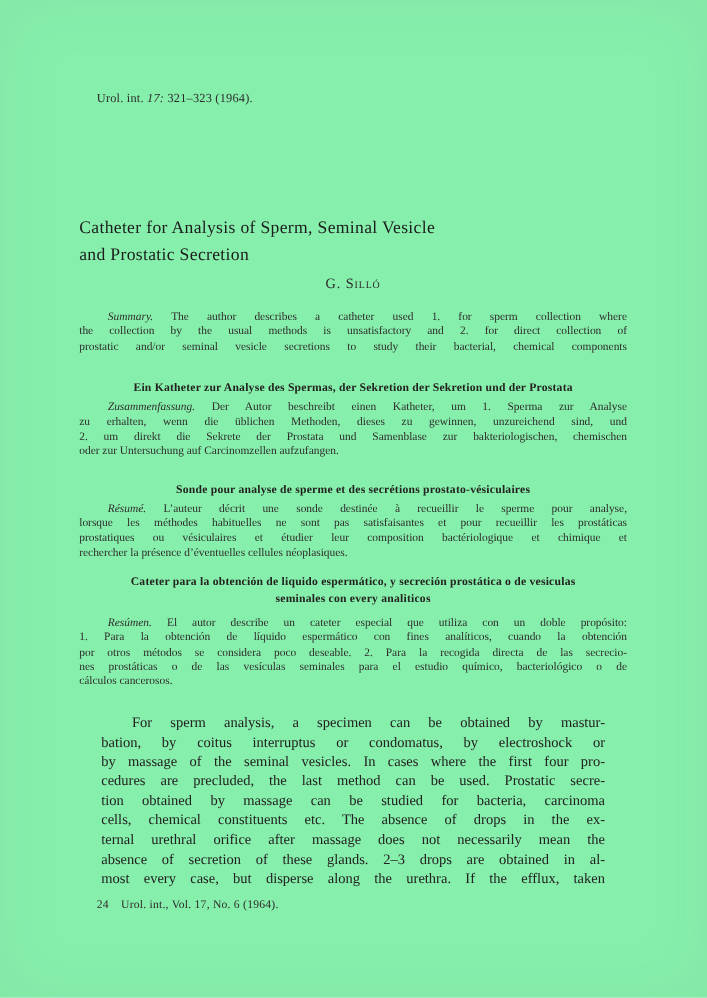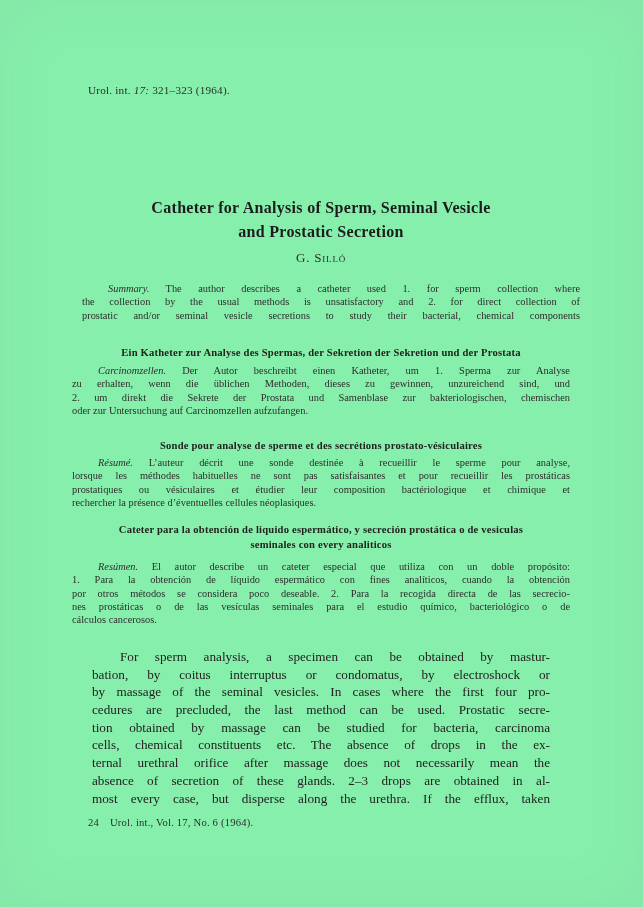--- a/index.html
+++ b/index.html
@@ -16,21 +16,21 @@
     overflow: hidden;
   }
   .abs-block { position: absolute; left: 72px; width: 498px; }
   .journal-ref {
     position: absolute; left: 88px; top: 84px;
     font-size: 11.2px; color: #2c2c2c; letter-spacing: 0.2px;
   }
   .journal-ref .vol { font-style: italic; }
   .title {
     position: absolute; left: 72px; top: 196px; width: 498px;
-    text-align: center; font-weight: bold; font-size: 16px;
+    text-align: left; font-weight: normal; font-size: 16px;
     line-height: 23.5px; color: #1c1c1c; letter-spacing: 0.3px;
   }
   .author {
     position: absolute; left: 72px; top: 250px; width: 498px;
     text-align: center; font-size: 13px; color: #2d2d2d;
     font-variant: small-caps; letter-spacing: 0.8px;
   }
   .abs-par { font-size: 10.4px; line-height: 13.3px; color: #2e2d2b; }
   .abs-par .tline, .abs-par .first-line {
     text-align: justify; text-align-last: justify;
@@ -38,21 +38,21 @@
   }
   .abs-par .last-line { text-align: left; text-align-last: left; }
   .abs-par .first-line { text-indent: 26px; }
   .lead { font-style: italic; }
   .abs-heading {
     position: absolute; left: 72px; width: 498px;
     font-weight: bold; font-size: 10.6px; line-height: 14.5px;
     color: #23221f; letter-spacing: 0.2px;
   }
   .abs-heading .hline { text-align: center; }
-  .abs-en { top: 282px; margin-left: 10px; }
+  .abs-en { top: 282px; }
   .abs-de-h { top: 346px; }
   .abs-de { top: 364px; }
   .abs-fr-h { top: 439px; }
   .abs-fr { top: 456px; }
   .abs-es-h { top: 523px; }
   .abs-es { top: 560px; }
   .body-par {
     position: absolute; left: 92px; top: 648px; width: 458px;
     font-size: 13.2px; line-height: 17.7px; color: #222120;
   }
@@ -86,21 +86,21 @@
     <div>
         <div class="tline">the collection by the usual methods is unsatisfactory and 2. for direct collection of</div>
         <div class="tline">prostatic and/or seminal vesicle secretions to study their bacterial, chemical components</div>
       </div>
   </div>
 
   <div class="abs-heading abs-de-h">
       <div class="hline">Ein Katheter zur Analyse des Spermas, der Sekretion der Sekretion und der Prostata</div>
     </div>
   <div class="abs-block abs-par abs-de">
-    <div class="first-line"><span class="lead">Carcinomzellen.</span><span> Der Autor beschreibt einen Katheter, um 1. Sperma zur Analyse</span></div>
+    <div class="first-line"><span class="lead">Zusammenfassung.</span><span> Der Autor beschreibt einen Katheter, um 1. Sperma zur Analyse</span></div>
     <div>
         <div class="tline">zu erhalten, wenn die üblichen Methoden, dieses zu gewinnen, unzureichend sind, und</div>
         <div class="tline">2. um direkt die Sekrete der Prostata und Samenblase zur bakteriologischen, chemischen</div>
       </div>
     <div class="last-line">oder zur Untersuchung auf Carcinomzellen aufzufangen.</div>
   </div>
 
   <div class="abs-heading abs-fr-h">
       <div class="hline">Sonde pour analyse de sperme et des secrétions prostato-vésiculaires</div>
     </div>

